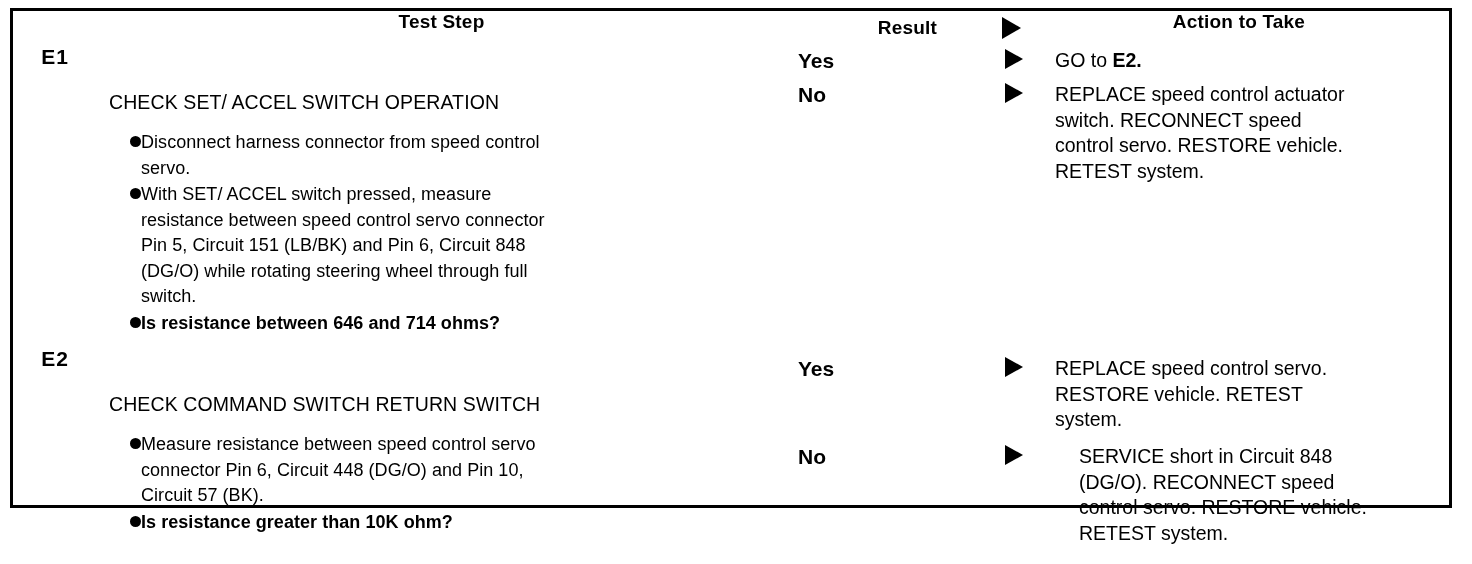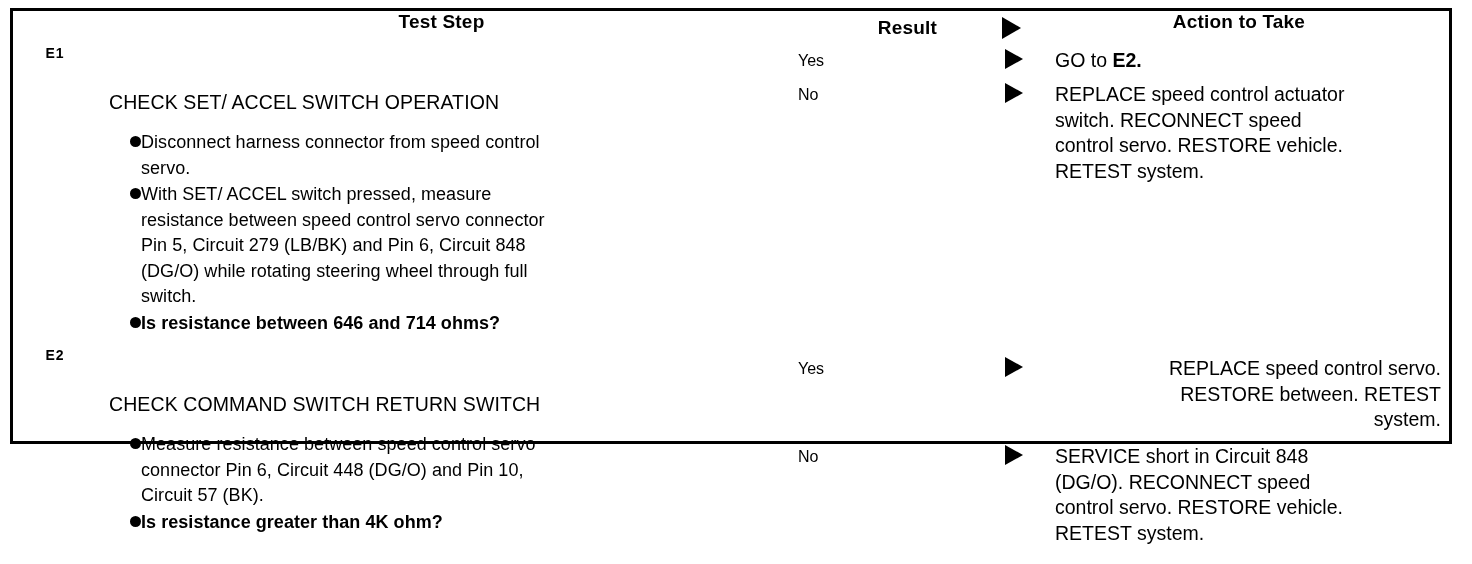--- a/index.html
+++ b/index.html
@@ -14,21 +14,21 @@
     color: #000000;
     overflow: hidden;
   }
 
   
   .sheet {
     position: absolute;
     left: 10px;
     top: 8px;
     width: 1442px;
-    height: 436px;
+    height: 500px;
     box-sizing: border-box;
     border: 3px solid #000;
   }
   .grid {
     width: 100%;
     height: 100%;
     border-collapse: collapse;
     table-layout: fixed;
   }
   .grid td, .grid th {
@@ -86,21 +86,21 @@
     border-top-width: 10px;
     border-bottom-width: 10px;
     border-left-width: 18px;
   }
 
   
   .id-cell {
     text-align: center;
     vertical-align: middle;
     font-weight: bold;
-    font-size: 14px;
+    font-size: 21px;
     height: 36px;
     letter-spacing: 1px;
   }
 
   
   .sect-title {
     font-size: 19.5px;
     font-weight: normal;
     padding: 6px 0 7px 12px;
     letter-spacing: .1px;
@@ -145,22 +145,22 @@
 
   
   .result-pane {
     position: relative;
     height: 100%;
     padding: 0;
   }
   .res-label {
     position: absolute;
     left: 12px;
-    font-size: 16px;
-    font-weight: normal;
+    font-size: 21px;
+    font-weight: bold;
     line-height: 20px;
   }
   .res-arrow {
     position: absolute;
     right: 6px;
     line-height: 0;
   }
   .action-pane {
     position: relative;
     height: 100%;
@@ -180,22 +180,22 @@
   .e1-no       { top: 40px; }
   .e1-no-a     { top: 38px; }
   .e1-act-yes  { top: 3px; }
   .e1-act-no   { top: 37px; }
 
   
   .e2-yes      { top: 12px; }
   .e2-yes-a    { top: 10px; }
   .e2-no       { top: 100px; }
   .e2-no-a     { top: 98px; }
-  .e2-act-yes  { top: 9px; text-align: right; }
-  .e2-act-no   { top: 97px; }
+  .e2-act-yes  { top: 9px; }
+  .e2-act-no   { top: 97px; margin-left: 24px; }
 
   .nowrapline { white-space: nowrap; }
 </style>
 </head>
 <body>
 
 <div class="sheet">
   <table class="grid">
 
     <tbody>
@@ -256,21 +256,21 @@
               <div class="nowrapline">Disconnect harness connector from speed control</div>
               <div class="nowrapline">servo.</div>
             </div>
           </div>
 
           <div class="bullet-row">
             <div class="dot"></div>
             <div class="btext">
               <div class="nowrapline">With SET/ ACCEL switch pressed, measure</div>
               <div class="nowrapline">resistance between speed control servo connector</div>
-              <div class="nowrapline">Pin 5, Circuit 279 (LB/BK) and Pin 6, Circuit 848</div>
+              <div class="nowrapline">Pin 5, Circuit 151 (LB/BK) and Pin 6, Circuit 848</div>
               <div class="nowrapline">(DG/O) while rotating steering wheel through full</div>
               <div class="nowrapline">switch.</div>
             </div>
           </div>
 
           <div class="bullet-row">
             <div class="dot"></div>
             <div class="btext bold">
               <div class="nowrapline">Is resistance between 646 and 714 ohms?</div>
             </div>
@@ -292,21 +292,21 @@
           <div class="res-label e2-yes">Yes</div>
           <div class="res-arrow e2-yes-a"><i class="tri tri-sm"></i></div>
           <div class="res-label e2-no">No</div>
           <div class="res-arrow e2-no-a"><i class="tri tri-sm"></i></div>
         </div>
       </td>
       <td class="col-action" rowspan="2">
         <div class="action-pane">
           <div class="act-text e2-act-yes">
             <div>REPLACE speed control servo.</div>
-            <div>RESTORE between. RETEST</div>
+            <div>RESTORE vehicle. RETEST</div>
             <div>system.</div>
           </div>
           <div class="act-text e2-act-no">
             <div>SERVICE short in Circuit 848</div>
             <div>(DG/O). RECONNECT speed</div>
             <div>control servo. RESTORE vehicle.</div>
             <div>RETEST system.</div>
           </div>
         </div>
       </td>
@@ -322,21 +322,21 @@
             <div class="btext">
               <div class="nowrapline">Measure resistance between speed control servo</div>
               <div class="nowrapline">connector Pin 6, Circuit 448 (DG/O) and Pin 10,</div>
               <div class="nowrapline">Circuit 57 (BK).</div>
             </div>
           </div>
 
           <div class="bullet-row">
             <div class="dot"></div>
             <div class="btext bold">
-              <div class="nowrapline">Is resistance greater than 4K ohm?</div>
+              <div class="nowrapline">Is resistance greater than 10K ohm?</div>
             </div>
           </div>
 
         </div>
       </td>
     </tr>
 
   </tbody>
     </table>
 </div>

